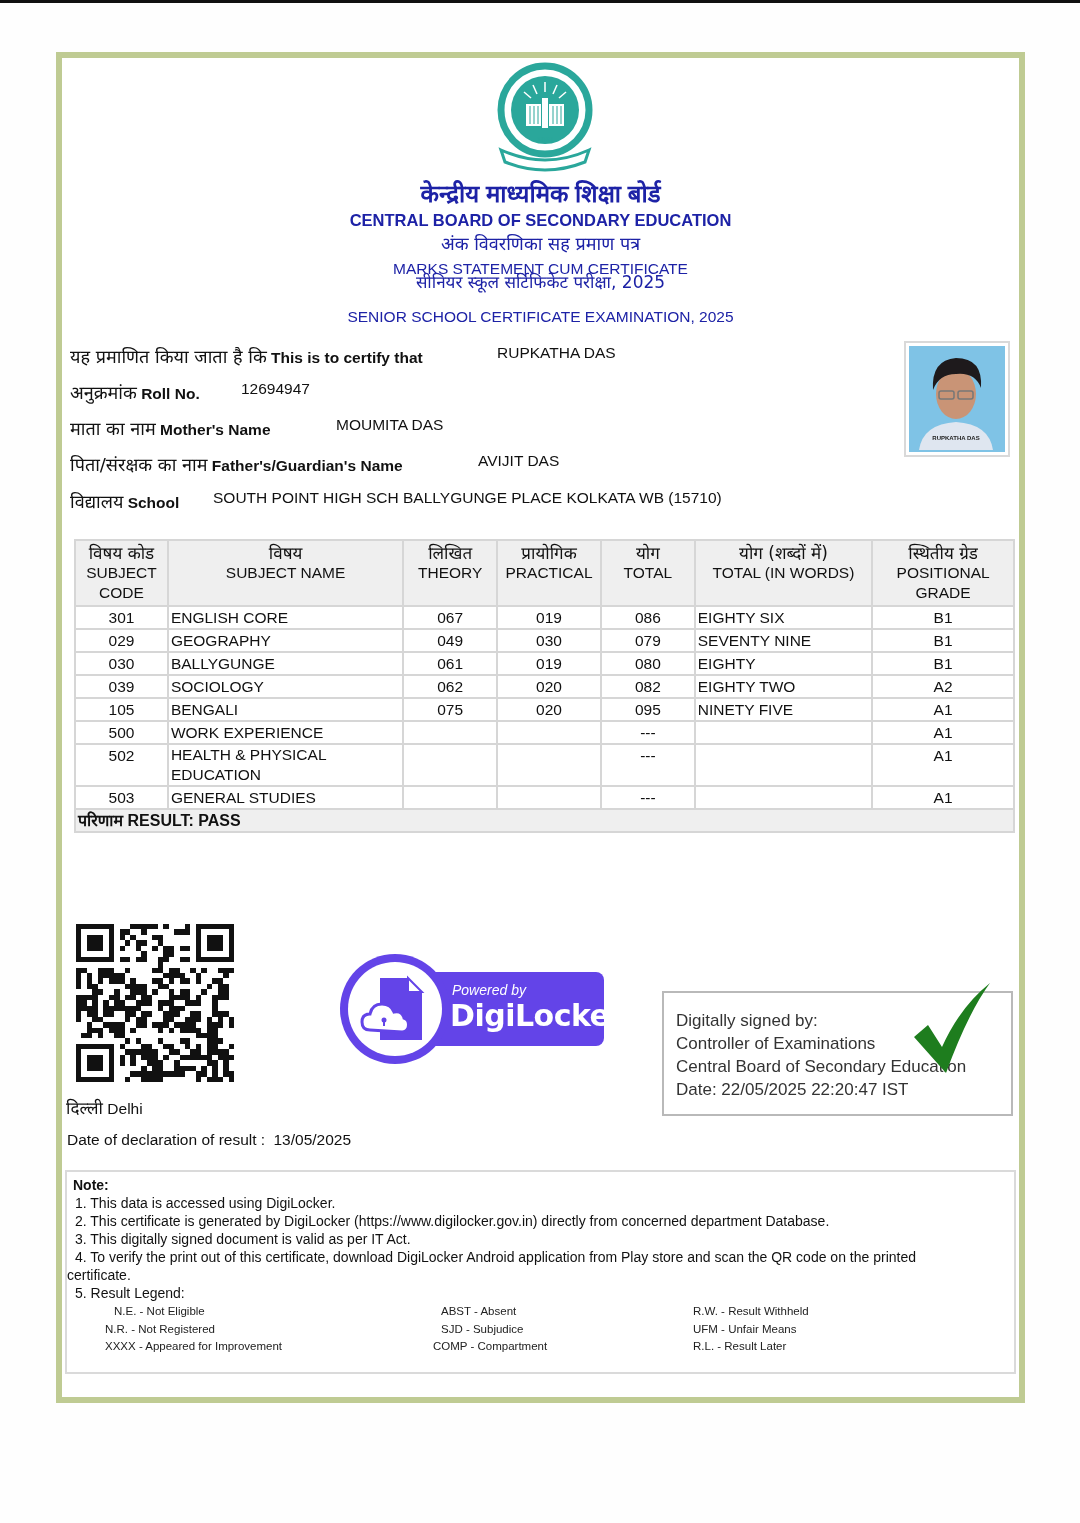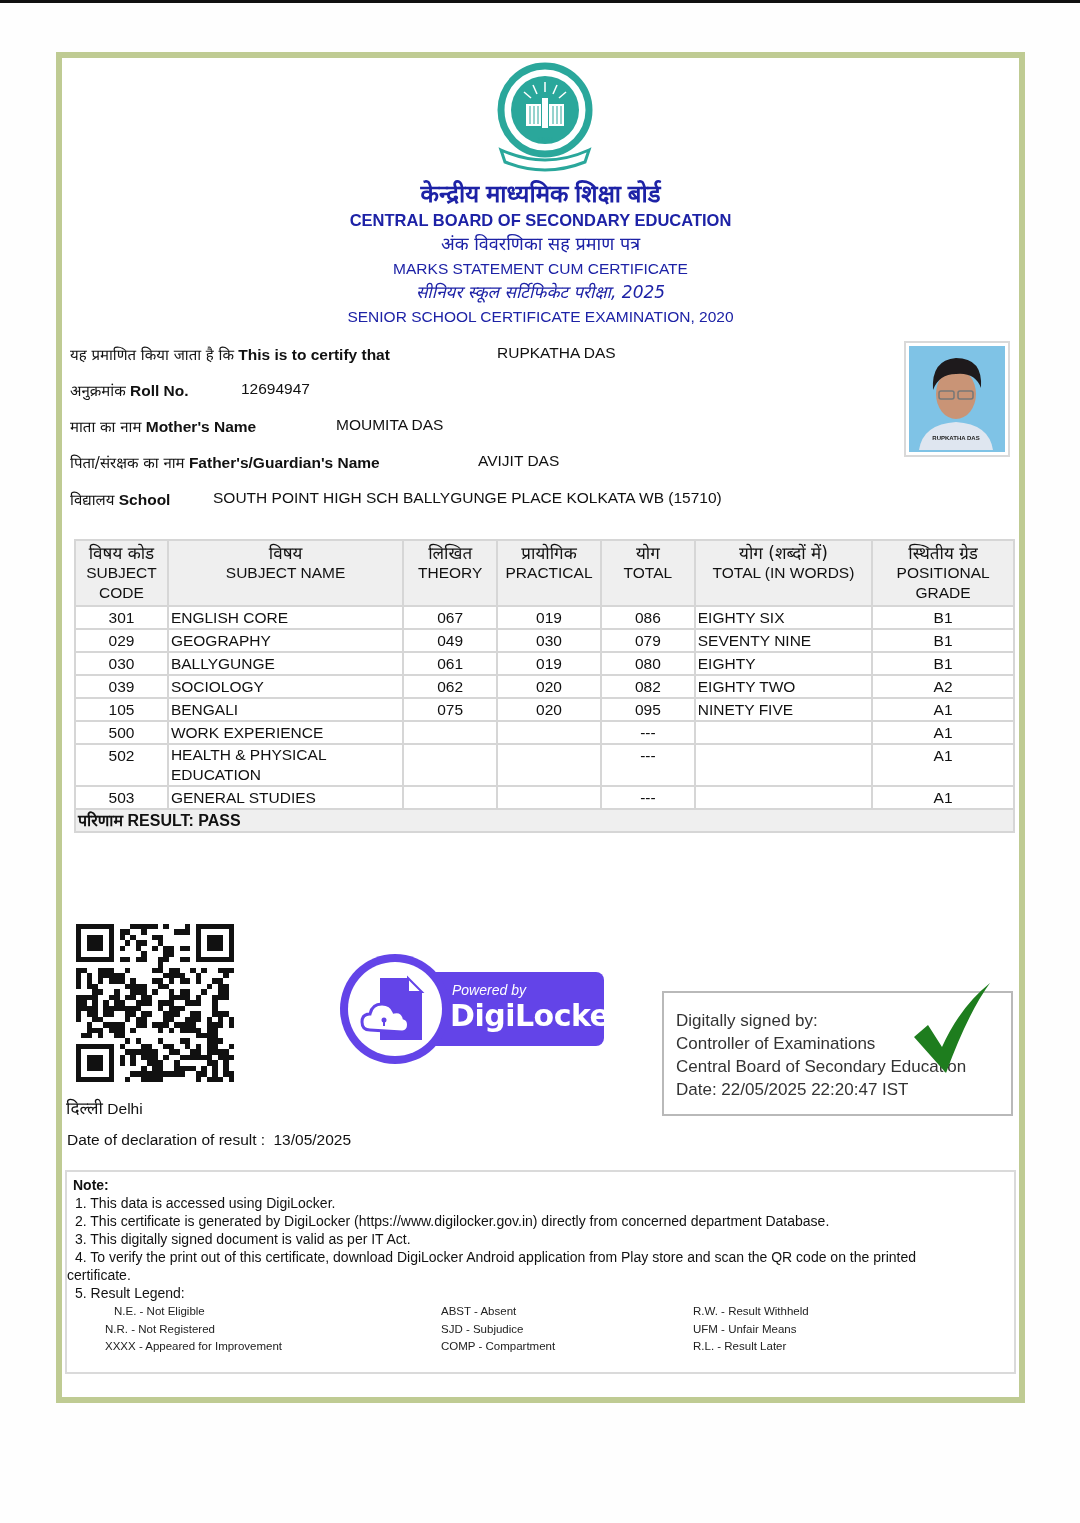--- a/index.html
+++ b/index.html
@@ -9,26 +9,26 @@
     .frame { position: absolute; left: 56px; top: 52px; width: 969px; height: 1351px; border: 6px solid #bfcb93; background: #fff; }
     .frame-inner { position: absolute; left: 0; top: 0; right: 0; bottom: 0; }
 
     
     .logo { position: absolute; left: 431px; top: 4px; width: 104px; height: 110px; }
     .hdr { position: absolute; left: 0; width: 957px; text-align: center; color: #1d22a6; }
     .hdr-hi1 { top: 118px; font-family: Liberation Sans, sans-serif; font-size: 24px; font-weight: bold; }
     .hdr-en1 { top: 153px; font-size: 16.5px; font-weight: bold; }
     .hdr-hi2 { top: 173px; font-family: "DejaVu Sans", sans-serif; font-size: 18px; }
     .hdr-en2 { top: 202px; font-size: 15.5px; }
-    .hdr-hi3 { top: 222px; font-family: "DejaVu Sans", sans-serif; font-size: 17px; font-style: italic; }
+    .hdr-hi3 { top: 212px; font-family: "DejaVu Sans", sans-serif; font-size: 17px; }
     .hdr-en3 { top: 250px; font-size: 15.5px; }
 
     
     .info { position: absolute; left: 8px; font-size: 15.5px; color: #111; white-space: nowrap; }
-    .info .hi { font-family: "DejaVu Sans", sans-serif; font-size: 15px; }
+    .info .hi { font-family: "DejaVu Sans", sans-serif; font-size: 18px; }
     .info .lbl { font-weight: bold; }
     .info .val { position: absolute; top: 0; }
     .photo { position: absolute; left: 842px; top: 283px; width: 106px; height: 116px; border: 2px solid #d9d9d9; padding: 3px; background: #fff; }
     .photo-inner { width: 100%; height: 100%; background: #7fc3e6; position: relative; overflow: hidden; }
 
     
     table.marks { position: absolute; left: 12px; top: 481px; width: 941px; border-collapse: collapse; font-size: 15.5px; color: #111; }
     table.marks th, table.marks td { border: 2px solid #d6d6d6; }
     table.marks th { background: #efefef; font-weight: normal; text-align: center; vertical-align: top; line-height: 20px; padding: 2px 2px; }
     table.marks th .hi { font-family: "DejaVu Sans", sans-serif; font-size: 17px; display: block; color: #111; }
@@ -97,21 +97,21 @@
         </g>
       <path d="M8 88 Q52 108 96 88 L92 100 Q52 116 12 100 Z" fill="#fff" stroke="#2aa79b" stroke-width="3"></path>
       <text x="52" y="80" text-anchor="middle" font-size="8" fill="#2aa79b" font-family="DejaVu Sans, sans-serif">भारत</text>
     </svg>
 
     <div class="hdr hdr-hi1">केन्द्रीय माध्यमिक शिक्षा बोर्ड</div>
     <div class="hdr hdr-en1">CENTRAL BOARD OF SECONDARY EDUCATION</div>
     <div class="hdr hdr-hi2">अंक विवरणिका सह प्रमाण पत्र</div>
     <div class="hdr hdr-en2">MARKS STATEMENT CUM CERTIFICATE</div>
     <div class="hdr hdr-hi3">सीनियर स्कूल सर्टिफिकेट परीक्षा, 2025</div>
-    <div class="hdr hdr-en3">SENIOR SCHOOL CERTIFICATE EXAMINATION, 2020</div>
+    <div class="hdr hdr-en3">SENIOR SCHOOL CERTIFICATE EXAMINATION, 2025</div>
 
     <div class="info" style="top:286px; width:800px;">
       <span class="hi">यह प्रमाणित किया जाता है कि</span>
       <span class="lbl">This is to certify that</span>
       <span class="val" style="left:427px;">RUPKATHA DAS</span>
     </div>
     <div class="info" style="top:322px; width:800px;">
       <span class="hi">अनुक्रमांक</span>
       <span class="lbl">Roll No.</span>
       <span class="val" style="left:171px;">12694947</span>
@@ -626,21 +626,21 @@
       <span class="ni">3. This digitally signed document is valid as per IT Act.</span>
       <span class="ni">4. To verify the print out of this certificate, download DigiLocker Android application from Play store and scan the QR code on the printed</span>
       <span class="nwrap">certificate.</span>
       <span class="ni">5. Result Legend:</span>
       <div class="legend">
         <span class="li" style="left:32px; top:0;padding-left:9px;">N.E. - Not Eligible</span>
         <span class="li" style="left:32px; top:18px;">N.R. - Not Registered</span>
         <span class="li" style="left:32px; top:35px;">XXXX - Appeared for Improvement</span>
         <span class="li" style="left:368px; top:0;">ABST - Absent</span>
         <span class="li" style="left:368px; top:18px;">SJD - Subjudice</span>
-        <span class="li" style="left:368px; top:35px;">COMP - Compartment</span>
+        <span class="li" style="left:360px; top:35px;">COMP - Compartment</span>
         <span class="li" style="left:620px; top:0;">R.W. - Result Withheld</span>
         <span class="li" style="left:620px; top:18px;">UFM - Unfair Means</span>
         <span class="li" style="left:620px; top:35px;">R.L. - Result Later</span>
       </div>
     </div>
 
   </div>
 </div>
 
 </body></html>

